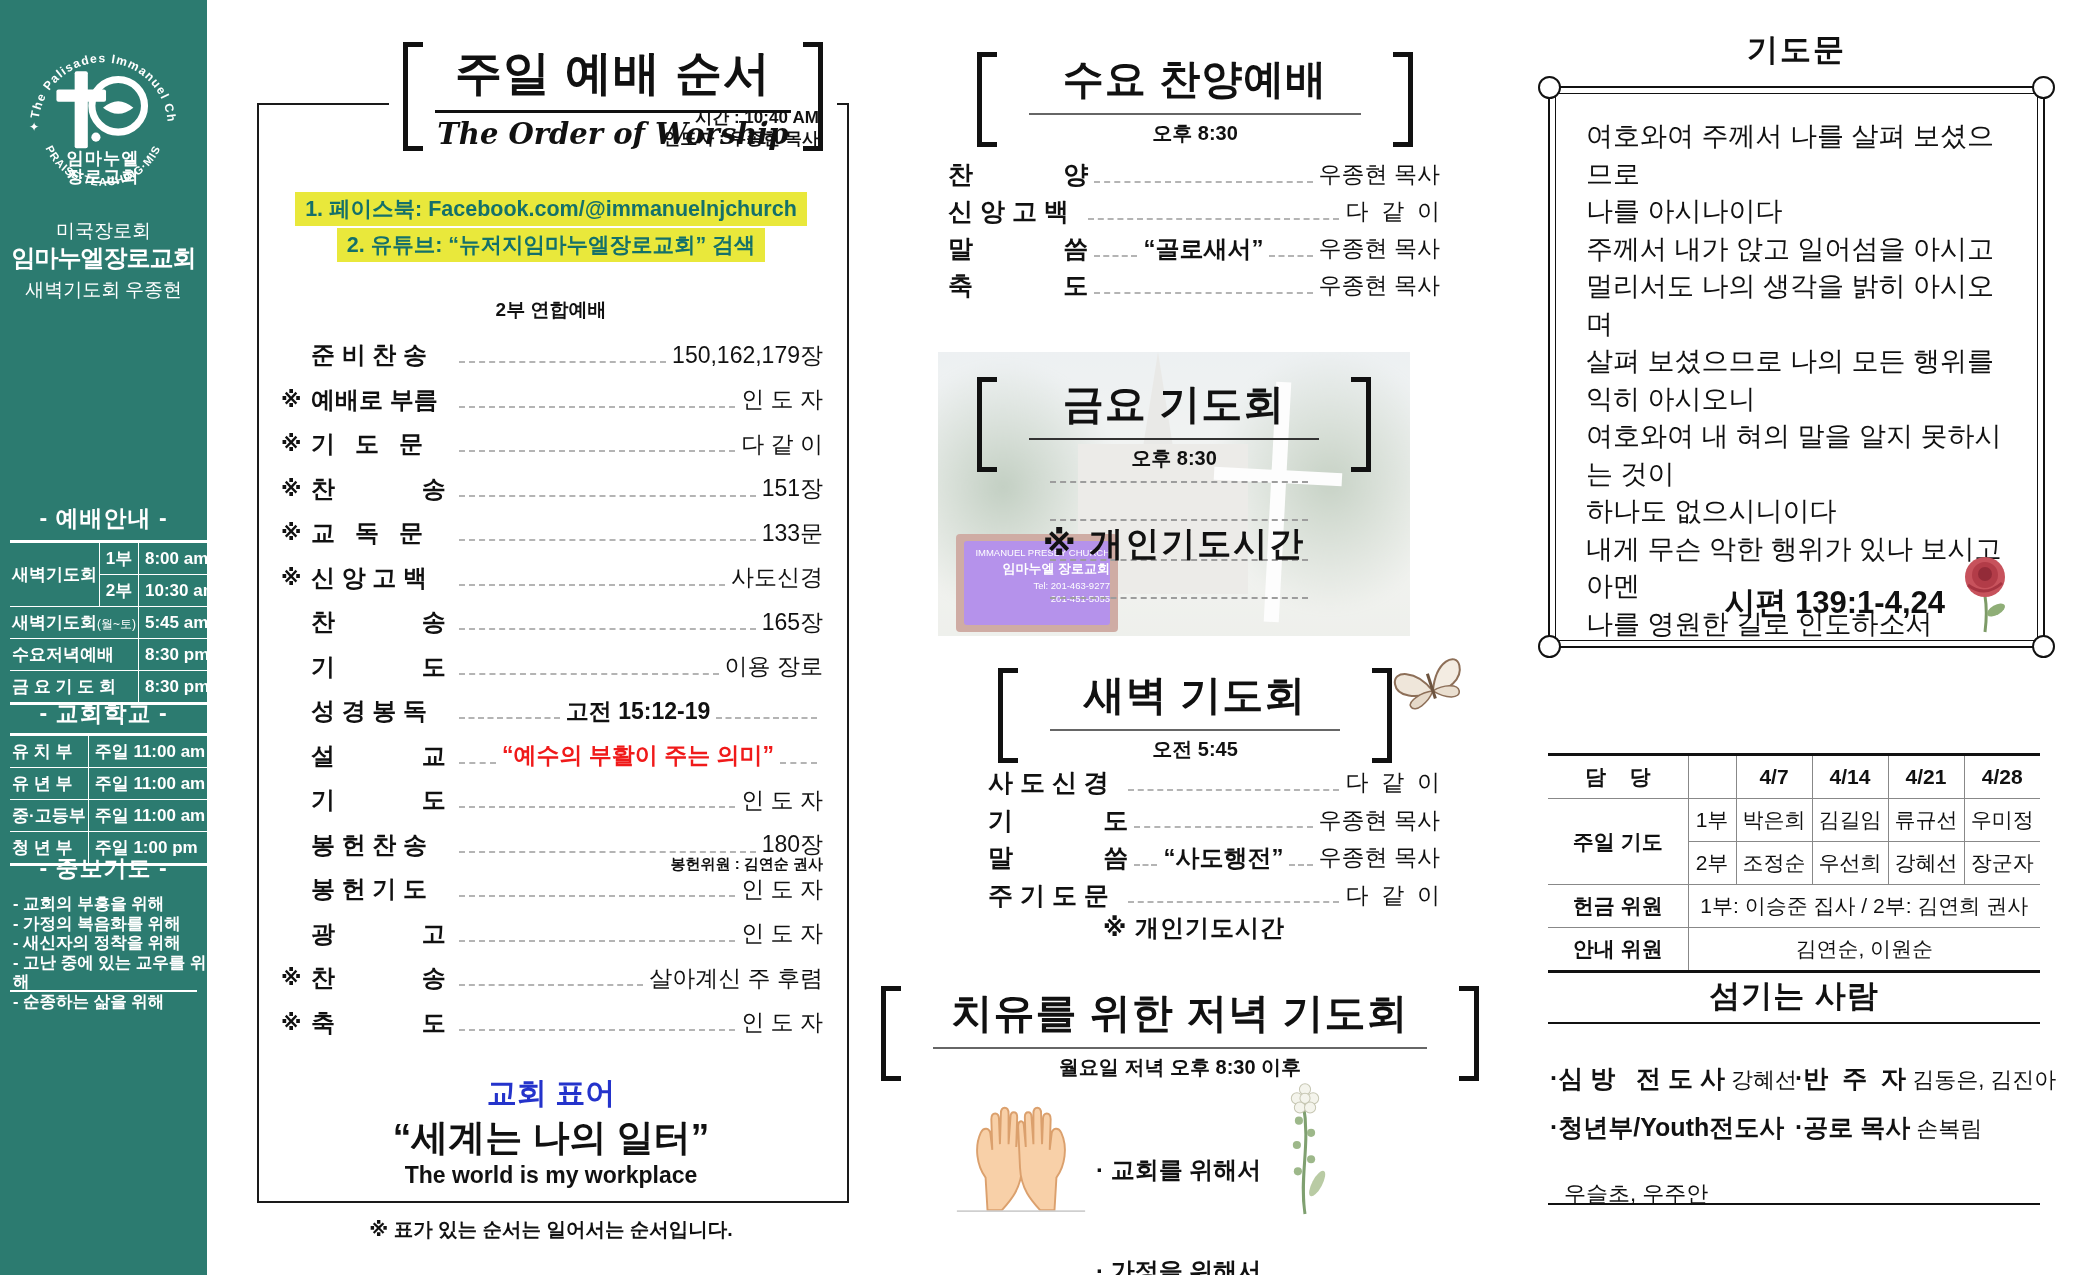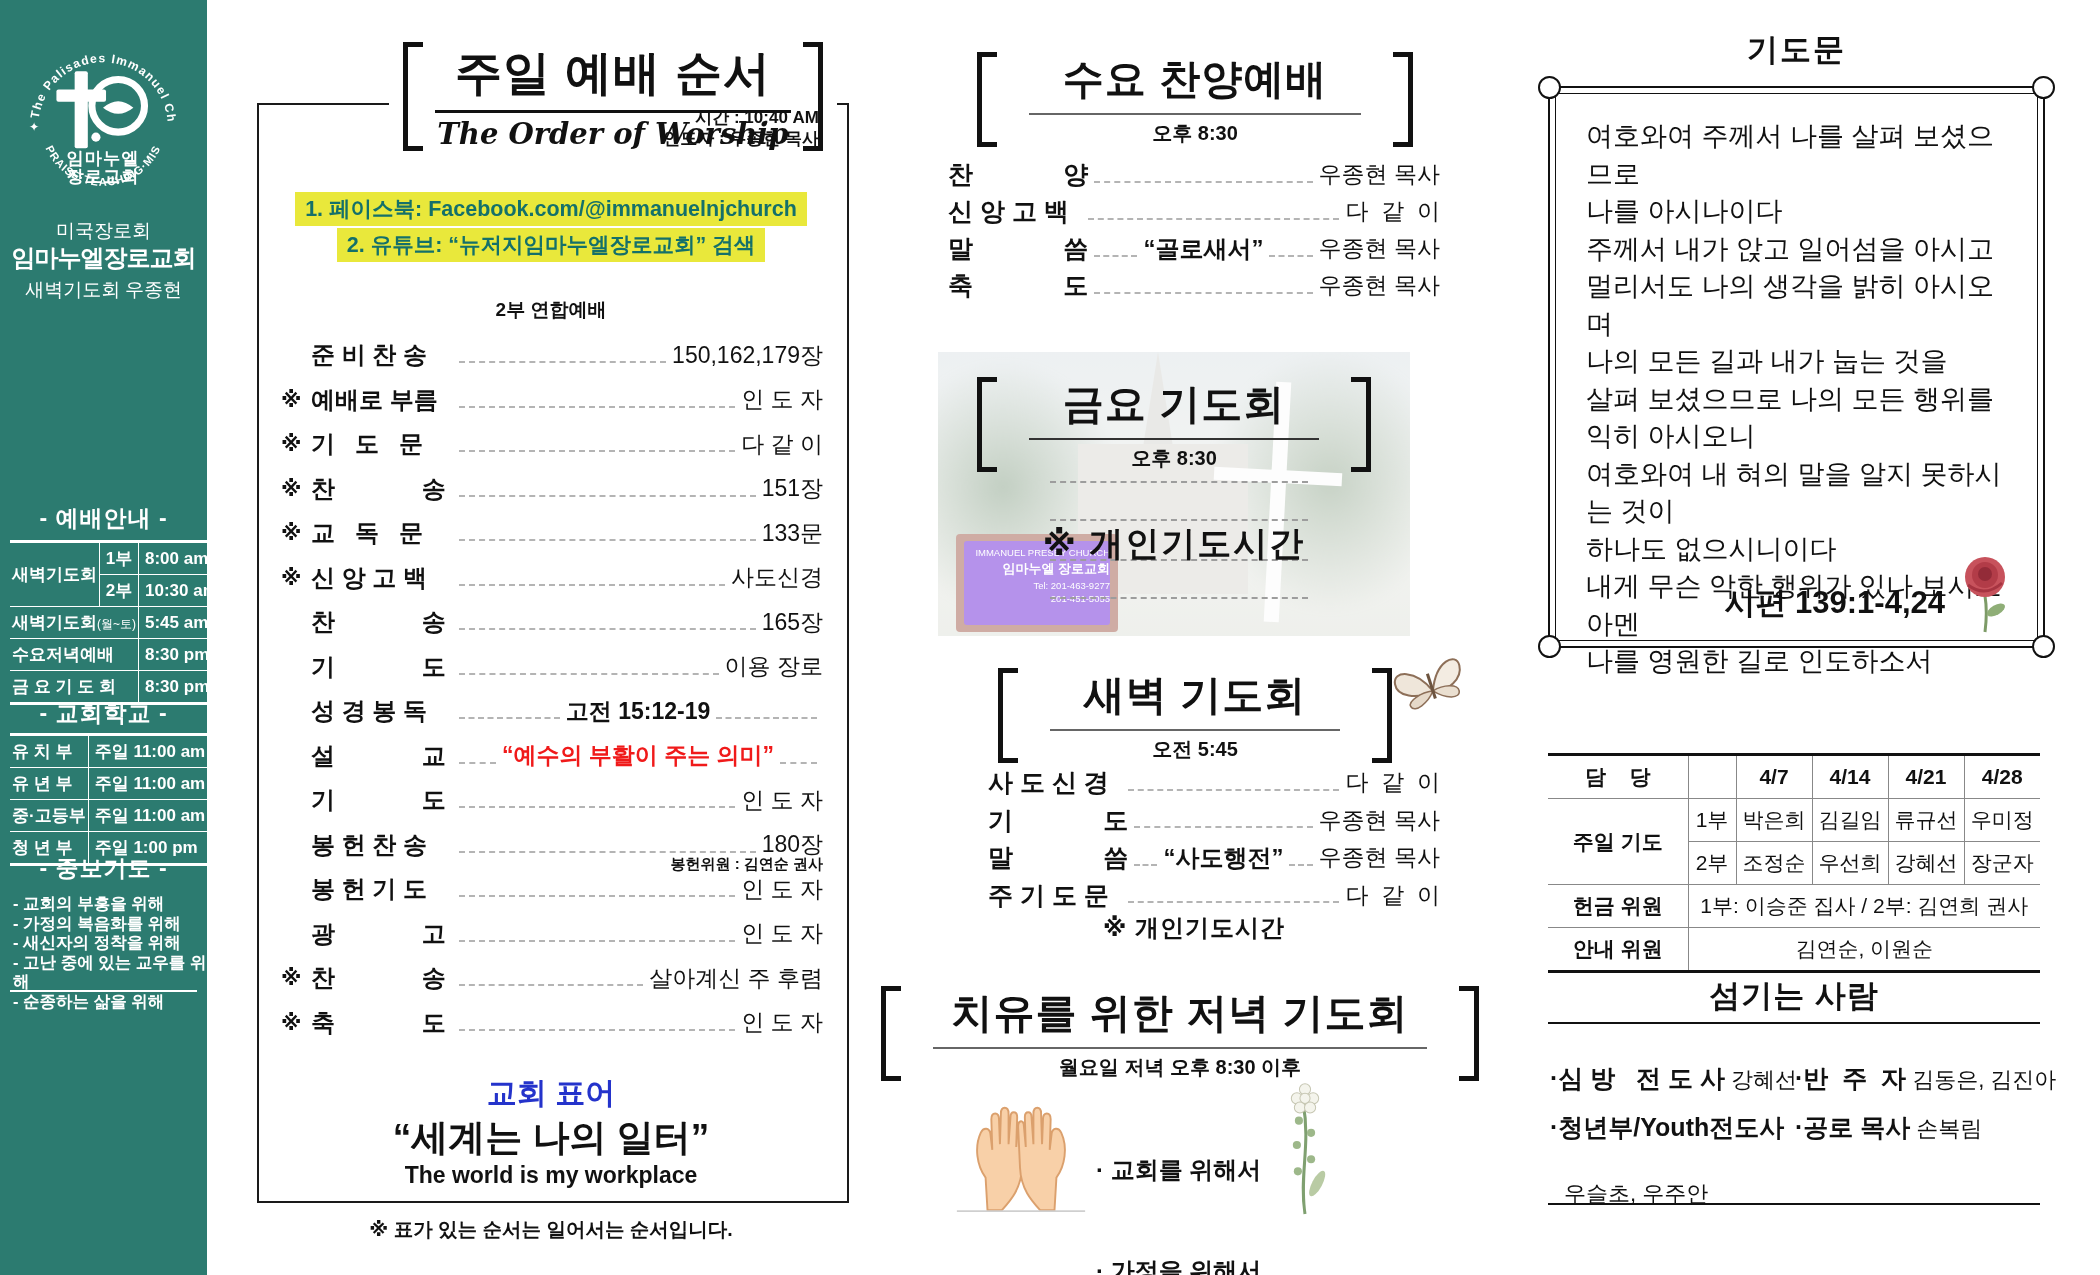--- a/index.html
+++ b/index.html
@@ -505,21 +505,20 @@
     <div class="pr-inner"></div>
     <div class="pcorn tl"></div>
     <div class="pcorn tr"></div>
     <div class="pcorn bl"></div>
     <div class="pcorn br"></div>
     <div class="pr-lines">
       <div>여호와여 주께서 나를 살펴 보셨으므로</div>
       <div>나를 아시나이다</div>
       <div>주께서 내가 앉고 일어섬을 아시고</div>
       <div>멀리서도 나의 생각을 밝히 아시오며</div>
-      <div>나의 모든 길과 내가 눕는 것을</div>
       <div>살펴 보셨으므로 나의 모든 행위를</div>
       <div>익히 아시오니</div>
       <div>여호와여 내 혀의 말을 알지 못하시는 것이</div>
       <div>하나도 없으시니이다</div>
       <div>내게 무슨 악한 행위가 있나 보시고</div>
       <div>아멘</div>
       <div>나를 영원한 길로 인도하소서</div>
     </div>
     <div class="pr-ref">시편 139:1-4,24</div>
     <svg class="rose" viewBox="0 0 60 84">

